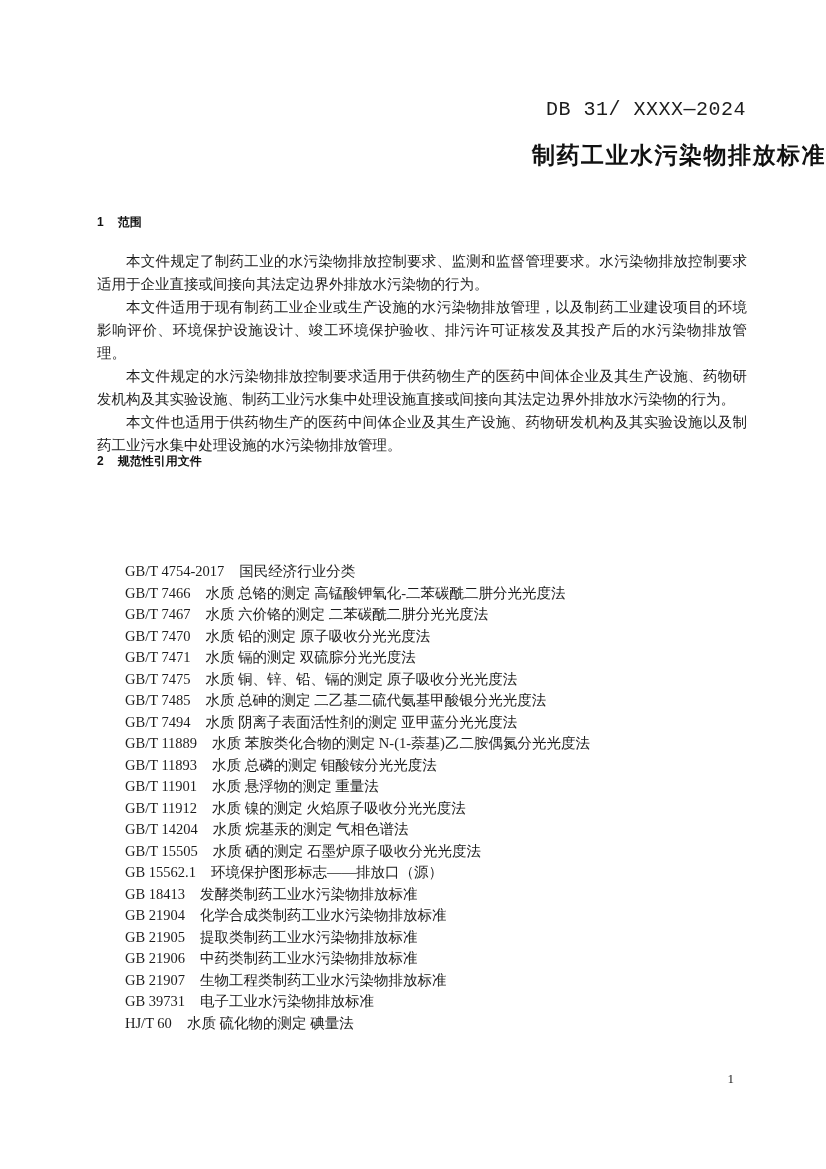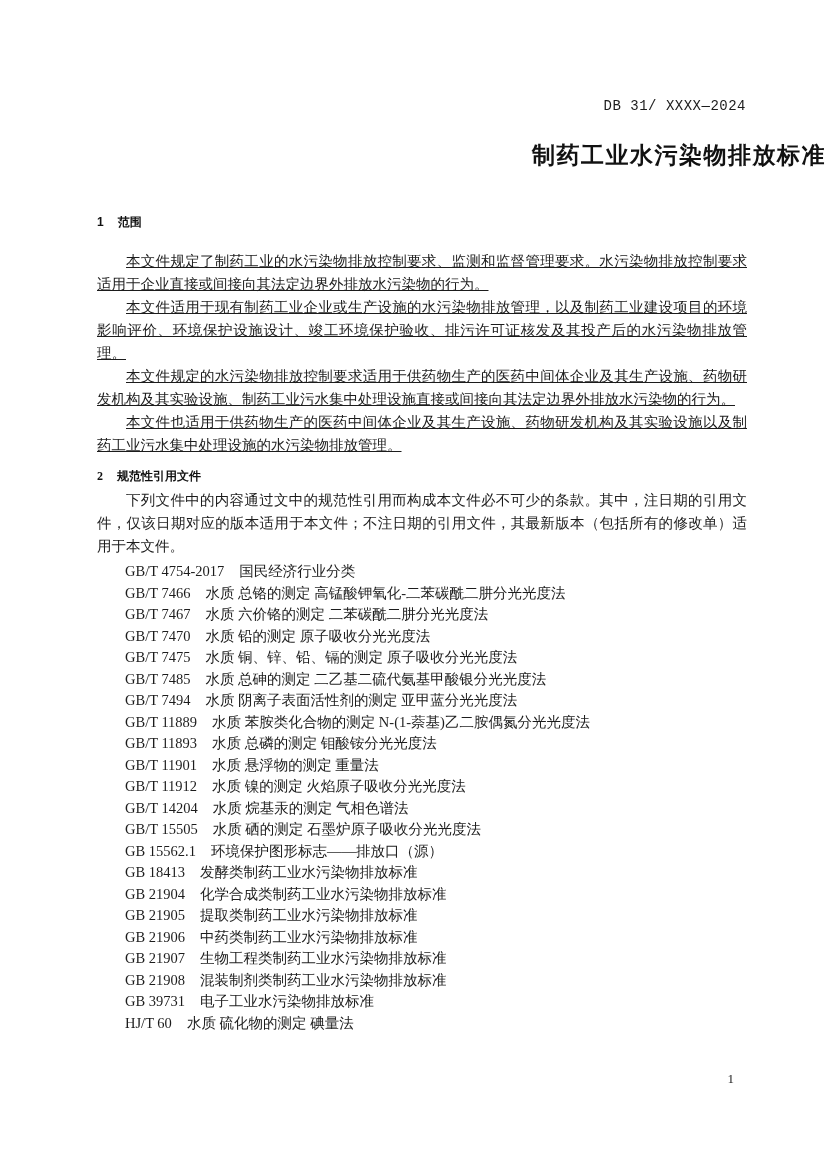--- a/index.html
+++ b/index.html
@@ -14,21 +14,21 @@
     background: #ffffff;
     color: #1c1c1c;
     font-family: "Liberation Serif", "DejaVu Serif", serif;
     overflow: hidden;
   }
   .doc-number {
     position: absolute;
     top: 98px;
     right: 80px;
     font-family: "Liberation Mono", "DejaVu Sans Mono", monospace;
-    font-size: 14px;
+    font-size: 20px;
     letter-spacing: 0.5px;
     color: #1c1c1c;
     white-space: nowrap;
   }
   .doc-title {
     position: absolute;
     top: 140px;
     left: 0;
     right: 0;
     margin: 0;
@@ -47,31 +47,31 @@
     font-size: 12px;
     font-weight: bold;
     color: #111111;
     white-space: nowrap;
   }
   .sec-heading .sec-num {
     display: inline-block;
     margin-right: 14px;
   }
   #sec1-heading { top: 214px; }
-  #sec2-heading { top: 468px; font-family: Liberation Serif, serif; }
+  #sec2-heading { top: 453px; }
   .body-block {
     position: absolute;
     left: 97px;
     width: 650px;
     font-size: 14.5px;
     line-height: 23px;
     text-align: justify;
     color: #1c1c1c;
   }
-  #sec1-paras { top: 250px; text-decoration: underline; }
+  #sec1-paras { top: 250px; }
   #sec2-intro { top: 489px; }
   .body-block p {
     margin: 0;
     text-indent: 2em;
   }
   .ref-list {
     position: absolute;
     left: 125px;
     top: 561px;
     width: 630px;
@@ -112,44 +112,41 @@
     <p>本文件规定了制药工业的水污染物排放控制要求、监测和监督管理要求。水污染物排放控制要求适用于企业直接或间接向其法定边界外排放水污染物的行为。</p>
     <p>本文件适用于现有制药工业企业或生产设施的水污染物排放管理，以及制药工业建设项目的环境影响评价、环境保护设施设计、竣工环境保护验收、排污许可证核发及其投产后的水污染物排放管理。</p>
     <p>本文件规定的水污染物排放控制要求适用于供药物生产的医药中间体企业及其生产设施、药物研发机构及其实验设施、制药工业污水集中处理设施直接或间接向其法定边界外排放水污染物的行为。</p>
     <p>本文件也适用于供药物生产的医药中间体企业及其生产设施、药物研发机构及其实验设施以及制药工业污水集中处理设施的水污染物排放管理。</p>
   </div>
 
   <h2 class="sec-heading" id="sec2-heading">
     <span class="sec-num">2</span><span>规范性引用文件</span>
   </h2>
 
-  <div class="body-block" id="sec2-intro">
-    <p>下列文件中的内容通过文中的规范性引用而构成本文件必不可少的条款。其中，注日期的引用文件，仅该日期对应的版本适用于本文件；不注日期的引用文件，其最新版本（包括所有的修改单）适用于本文件。</p>
-  </div>
 
   <div class="ref-list">
     <div class="ref-row"><span class="ref-code">GB/T 4754-2017</span><span class="ref-name">国民经济行业分类</span></div>
     <div class="ref-row"><span class="ref-code">GB/T 7466</span><span class="ref-name">水质 总铬的测定 高锰酸钾氧化-二苯碳酰二肼分光光度法</span></div>
     <div class="ref-row"><span class="ref-code">GB/T 7467</span><span class="ref-name">水质 六价铬的测定 二苯碳酰二肼分光光度法</span></div>
     <div class="ref-row"><span class="ref-code">GB/T 7470</span><span class="ref-name">水质 铅的测定 原子吸收分光光度法</span></div>
+    <div class="ref-row"><span class="ref-code">GB/T 7471</span><span class="ref-name">水质 镉的测定 双硫腙分光光度法</span></div>
     <div class="ref-row"><span class="ref-code">GB/T 7475</span><span class="ref-name">水质 铜、锌、铅、镉的测定 原子吸收分光光度法</span></div>
     <div class="ref-row"><span class="ref-code">GB/T 7485</span><span class="ref-name">水质 总砷的测定  二乙基二硫代氨基甲酸银分光光度法</span></div>
     <div class="ref-row"><span class="ref-code">GB/T 7494</span><span class="ref-name">水质 阴离子表面活性剂的测定 亚甲蓝分光光度法</span></div>
     <div class="ref-row"><span class="ref-code">GB/T 11889</span><span class="ref-name">水质 苯胺类化合物的测定 N-(1-萘基)乙二胺偶氮分光光度法</span></div>
     <div class="ref-row"><span class="ref-code">GB/T 11893</span><span class="ref-name">水质 总磷的测定 钼酸铵分光光度法</span></div>
     <div class="ref-row"><span class="ref-code">GB/T 11901</span><span class="ref-name">水质 悬浮物的测定 重量法</span></div>
     <div class="ref-row"><span class="ref-code">GB/T 11912</span><span class="ref-name">水质 镍的测定 火焰原子吸收分光光度法</span></div>
     <div class="ref-row"><span class="ref-code">GB/T 14204</span><span class="ref-name">水质 烷基汞的测定 气相色谱法</span></div>
     <div class="ref-row"><span class="ref-code">GB/T 15505</span><span class="ref-name">水质 硒的测定 石墨炉原子吸收分光光度法</span></div>
     <div class="ref-row"><span class="ref-code">GB 15562.1</span><span class="ref-name">环境保护图形标志——排放口（源）</span></div>
     <div class="ref-row"><span class="ref-code">GB 18413</span><span class="ref-name">发酵类制药工业水污染物排放标准</span></div>
     <div class="ref-row"><span class="ref-code">GB 21904</span><span class="ref-name">化学合成类制药工业水污染物排放标准</span></div>
     <div class="ref-row"><span class="ref-code">GB 21905</span><span class="ref-name">提取类制药工业水污染物排放标准</span></div>
     <div class="ref-row"><span class="ref-code">GB 21906</span><span class="ref-name">中药类制药工业水污染物排放标准</span></div>
     <div class="ref-row"><span class="ref-code">GB 21907</span><span class="ref-name">生物工程类制药工业水污染物排放标准</span></div>
-    <div class="ref-row"><span class="ref-code">GB 21908</span><span class="ref-name">混装制剂类制药工业水污染物排放标准</span></div>
     <div class="ref-row"><span class="ref-code">GB 39731</span><span class="ref-name">电子工业水污染物排放标准</span></div>
     <div class="ref-row"><span class="ref-code">HJ/T 60</span><span class="ref-name">水质 硫化物的测定 碘量法</span></div>
   </div>
 
   <div class="page-number">1</div>
 
 </div>
 
 </body></html>

